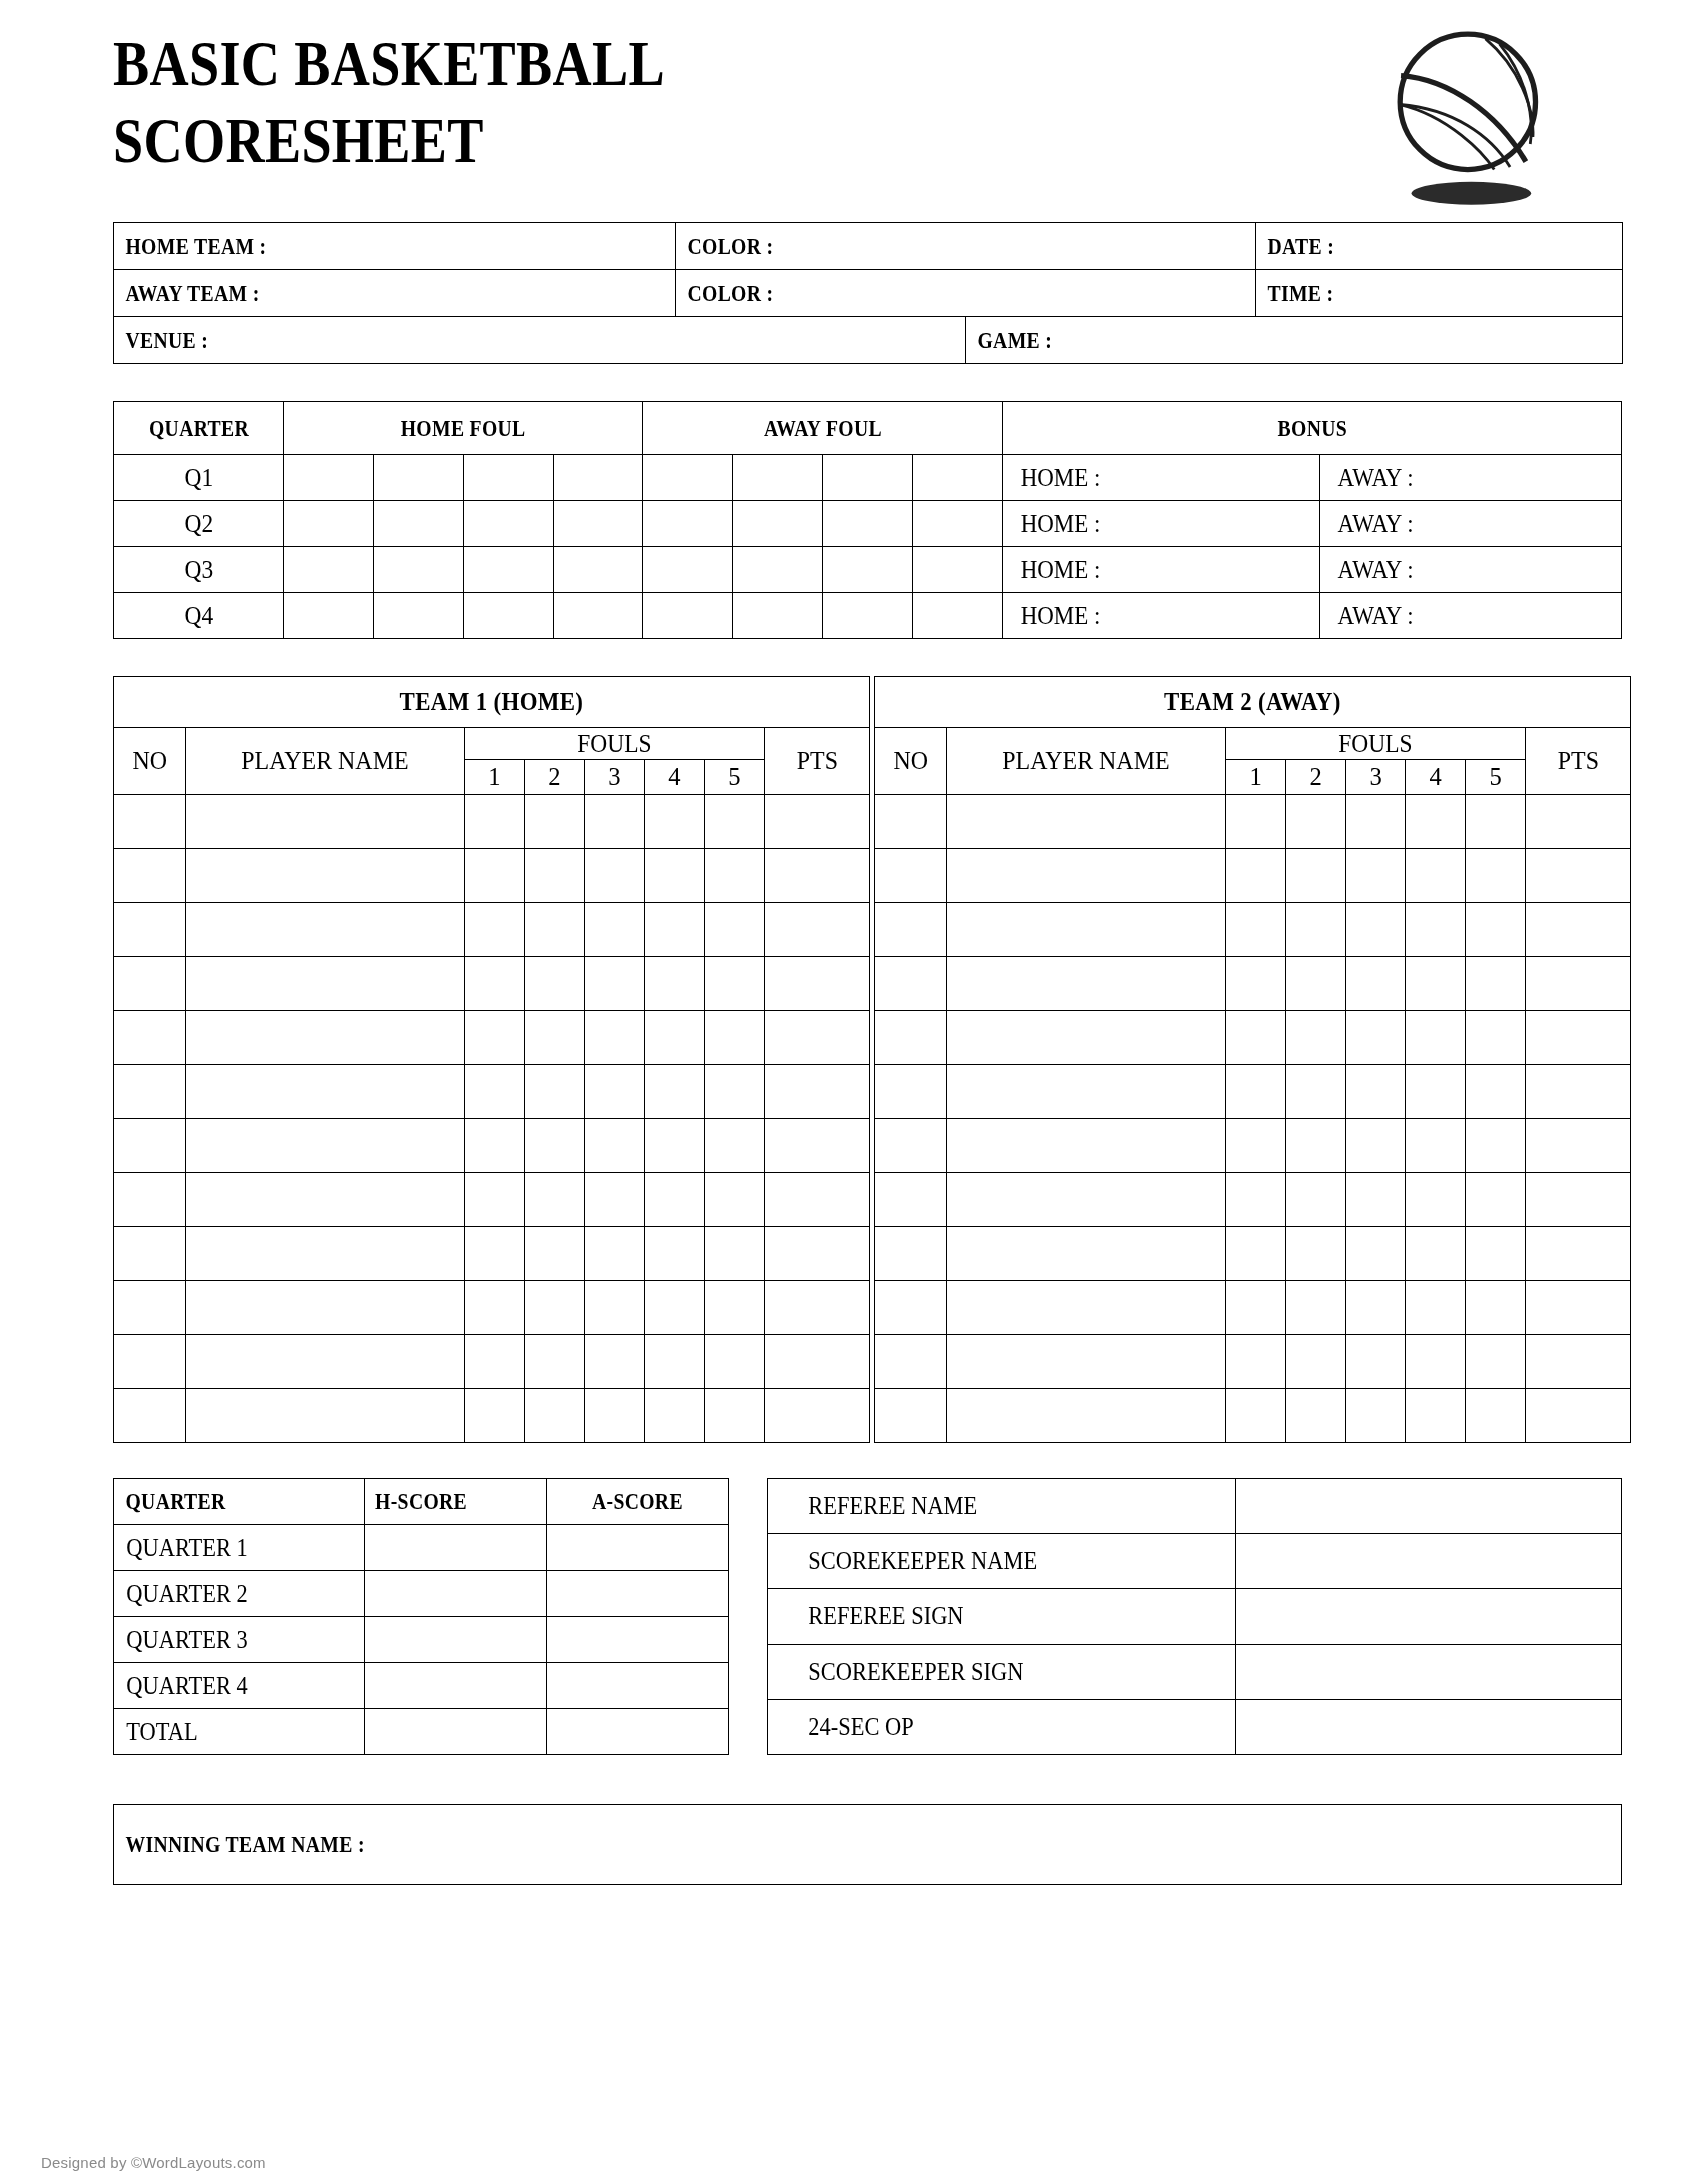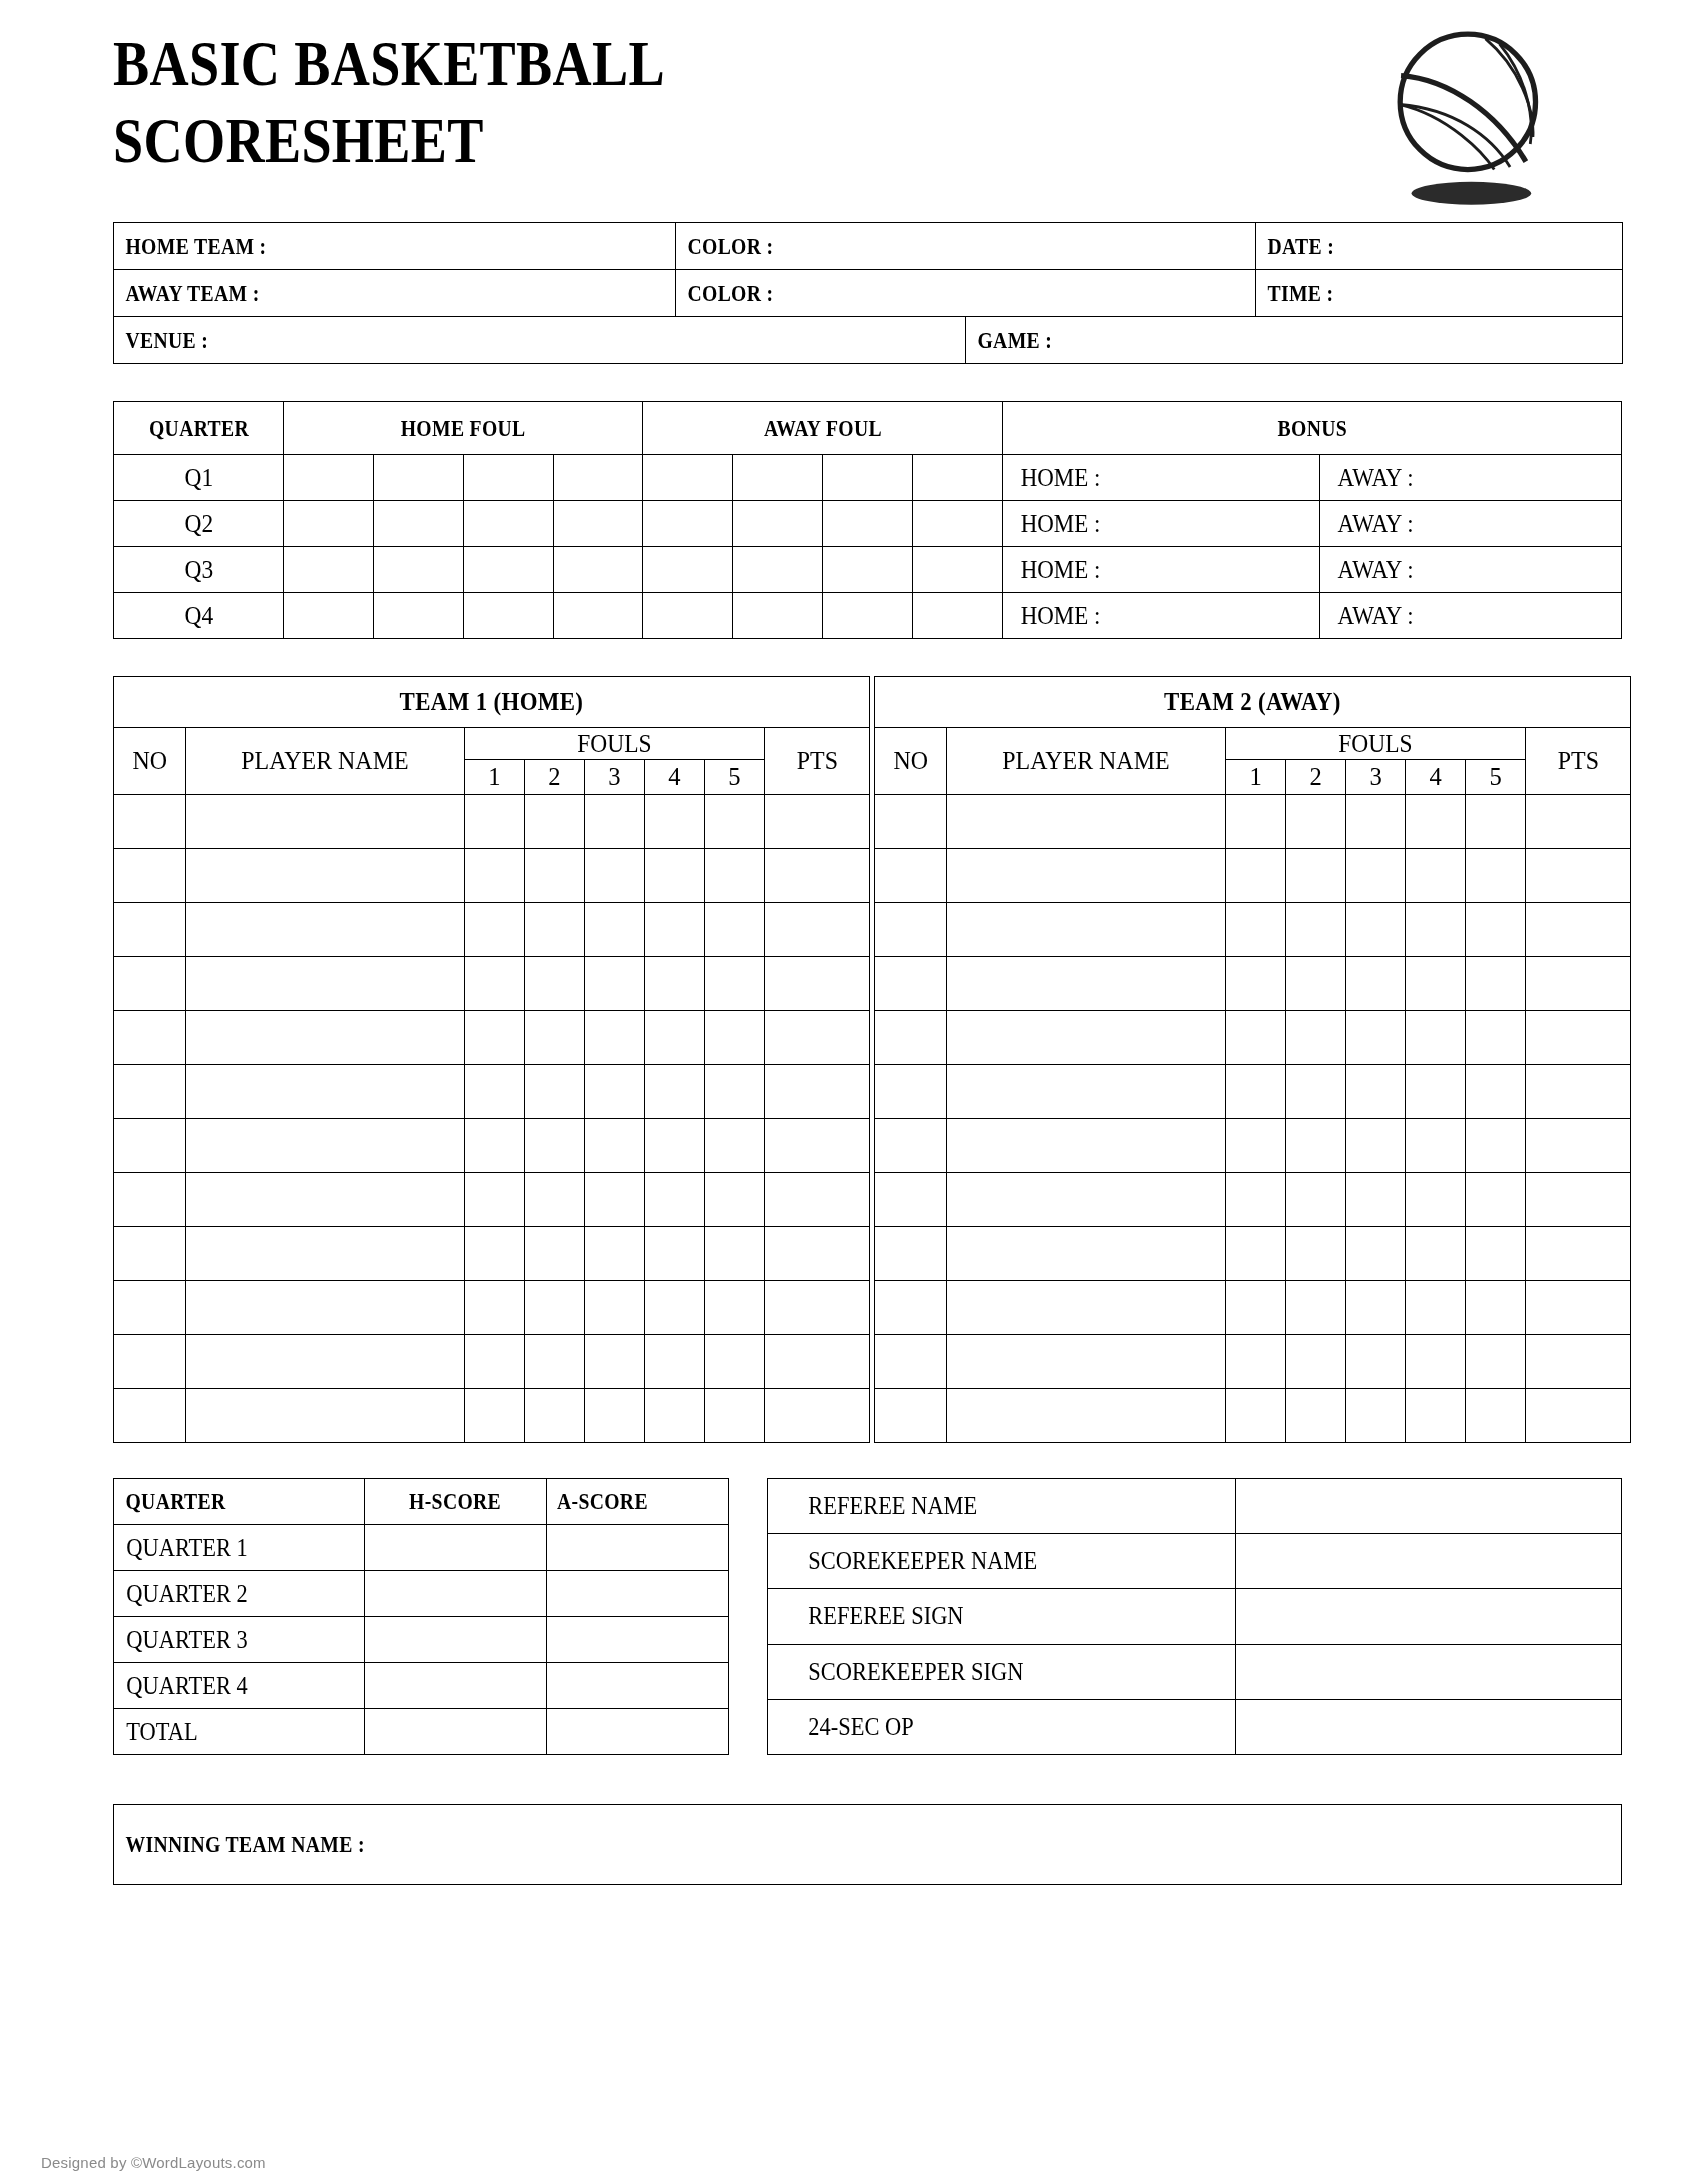--- a/index.html
+++ b/index.html
@@ -627,22 +627,22 @@
 
     <table class="score-table">
       <colgroup>
           <col style="width:251px">
           <col style="width:182px">
           <col style="width:182px">
         </colgroup>
       <tbody>
         <tr class="score-head">
           <td><span class="lbl padl">QUARTER</span></td>
-          <td style="text-align:center"><span class="lbl-c">H-SCORE</span></td>
-          <td style=""><span class="lbl-c">A-SCORE</span></td>
+          <td style=""><span class="lbl-c">H-SCORE</span></td>
+          <td style="text-align:center"><span class="lbl-c">A-SCORE</span></td>
         </tr>
         <tr>
           <td><span class="score-row-label padl">QUARTER 1</span></td>
           <td></td>
           <td></td>
         </tr>
         <tr>
           <td><span class="score-row-label padl">QUARTER 2</span></td>
           <td></td>
           <td></td>

